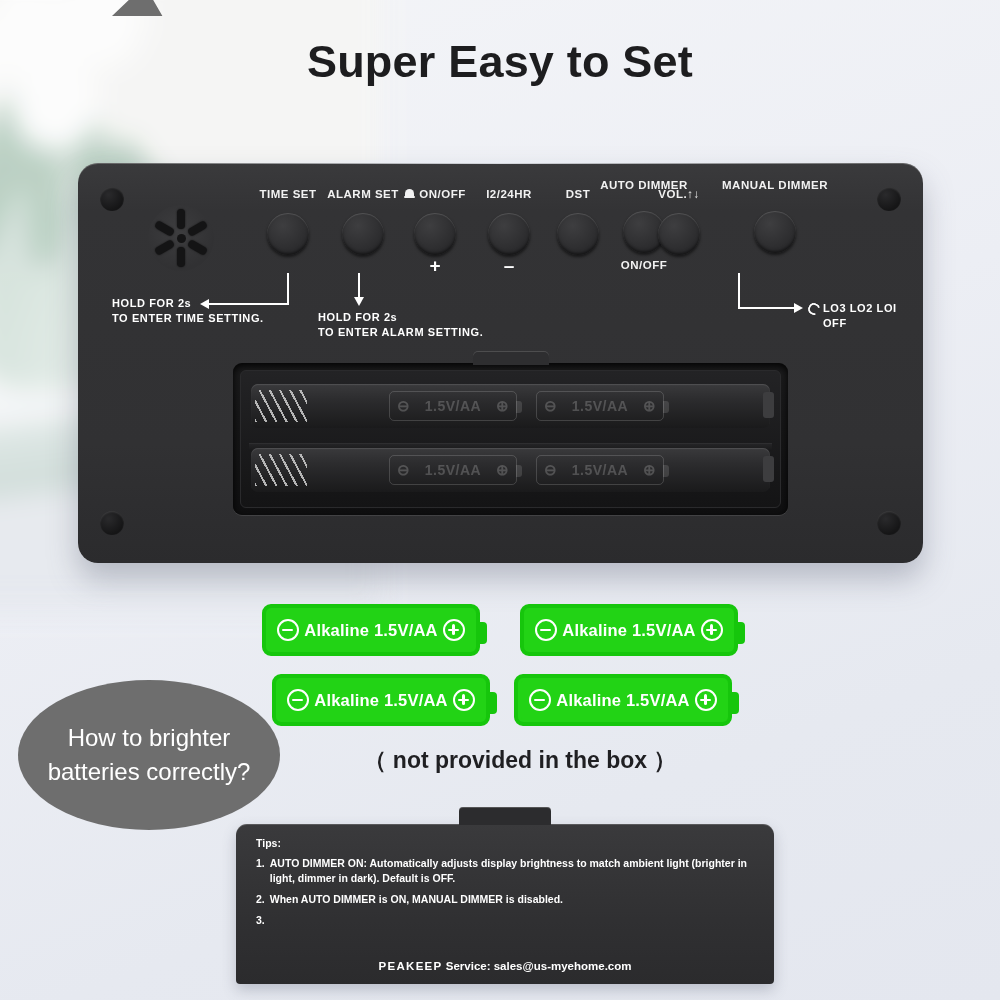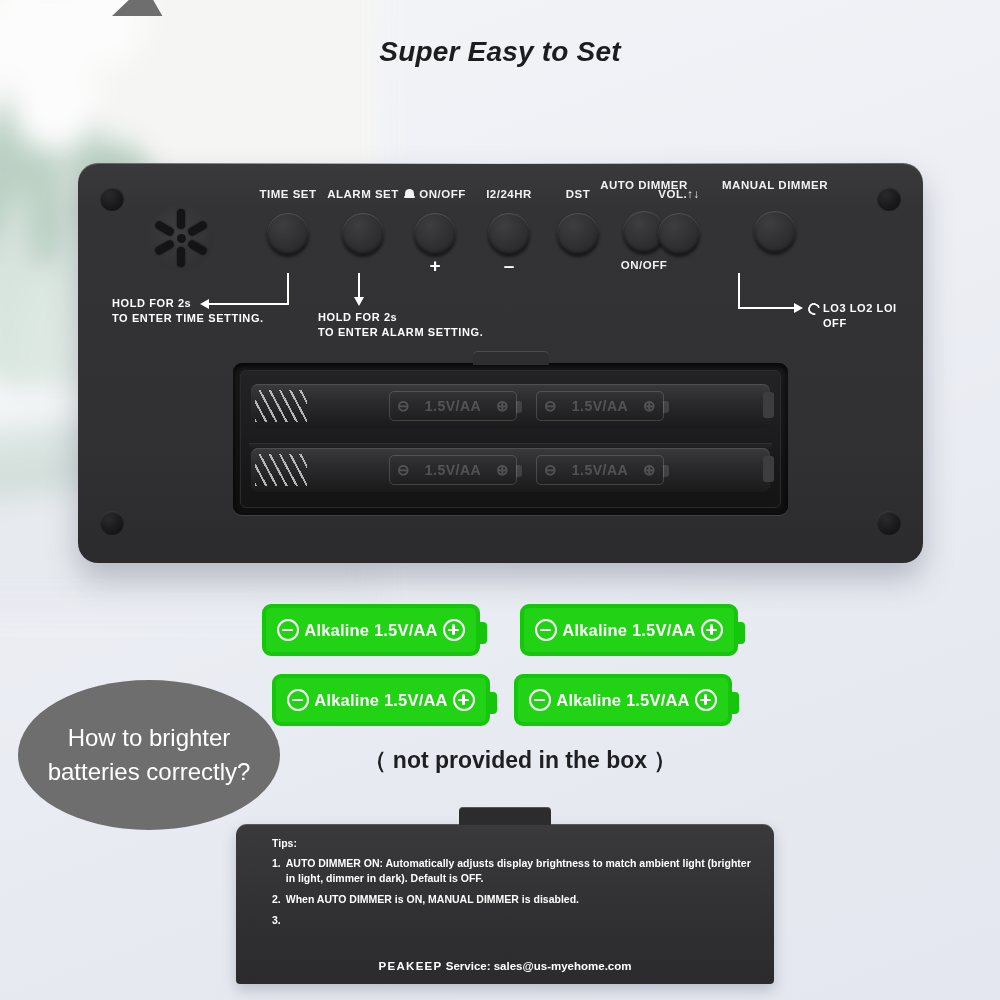--- a/index.html
+++ b/index.html
@@ -56,21 +56,21 @@
   }
   .bd-book2 {
     position:absolute; left:-40px; top:455px; width:200px; height:70px;
     background: linear-gradient(180deg,#dfe8e6,#cfdcd8);
     transform: rotate(-7deg); border-radius:4px;
   }
 
   
   .head-wrap { position:absolute; left:0; top:36px; width:100%; text-align:center; z-index:5;}
   .h-title {
-    font-size: 28px; font-weight: 700; color:#1d1d1f; letter-spacing:.2px;font-style:italic;
+    font-size: 45px; font-weight: 700; color:#1d1d1f; letter-spacing:.2px;
   }
   .h-sub {
     margin-top: 14px; font-size: 27px; font-weight: 600; color:#222226;
   }
 
   
   .device {
     position:absolute; left:78px; top:163px; width:845px; height:400px;
     background: linear-gradient(180deg,#3a3a3c 0%, #333335 12%, #313133 70%, #2b2b2d 100%);
     border-radius: 20px;
@@ -274,21 +274,21 @@
     color:#ffffff; font-size:24px; font-weight:500; line-height:34px;
     text-align:center; padding:0 18px;
   }
 
   
   .tips {
     position:absolute; left:236px; top:824px; width:538px; height:160px;
     background: linear-gradient(180deg,#3a3a3c,#303032 60%,#2b2b2d);
     border-radius:11px 11px 4px 4px;
     box-shadow: 0 6px 14px rgba(90,95,115,.3), inset 0 1px 0 rgba(255,255,255,.16);
-    z-index:5; padding:13px 20px 0 36px;
+    z-index:5; padding:13px 20px 0 20px;
   }
   .tips-tab {
     position:absolute; left:50%; margin-left:-46px; top:-17px;
     width:92px; height:18px; background:#2c2c2e; border-radius:4px 4px 0 0;
     box-shadow: inset 0 1px 0 rgba(255,255,255,.2);
   }
   .tips-title { color:#fff; font-size:10.5px; font-weight:700; margin-bottom:7px;}
   .tip-item {
     color:#fff; font-size:10.5px; font-weight:600; line-height:15px;
     margin-bottom:6px; display:flex; gap:5px;

